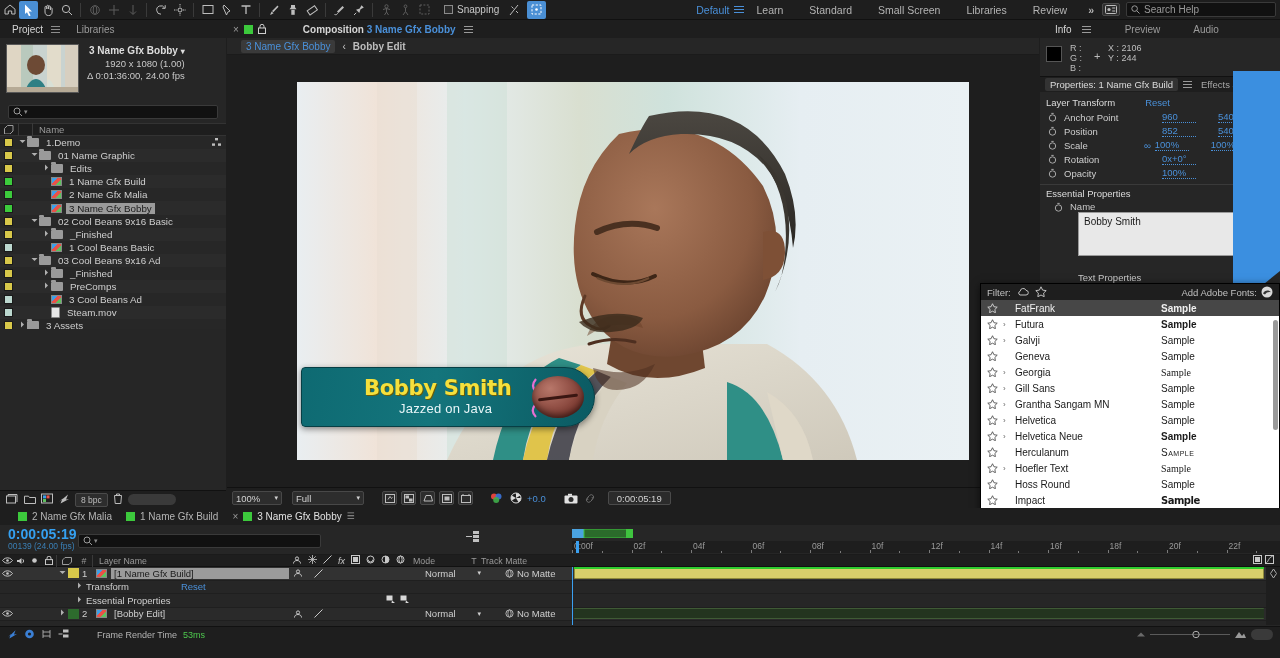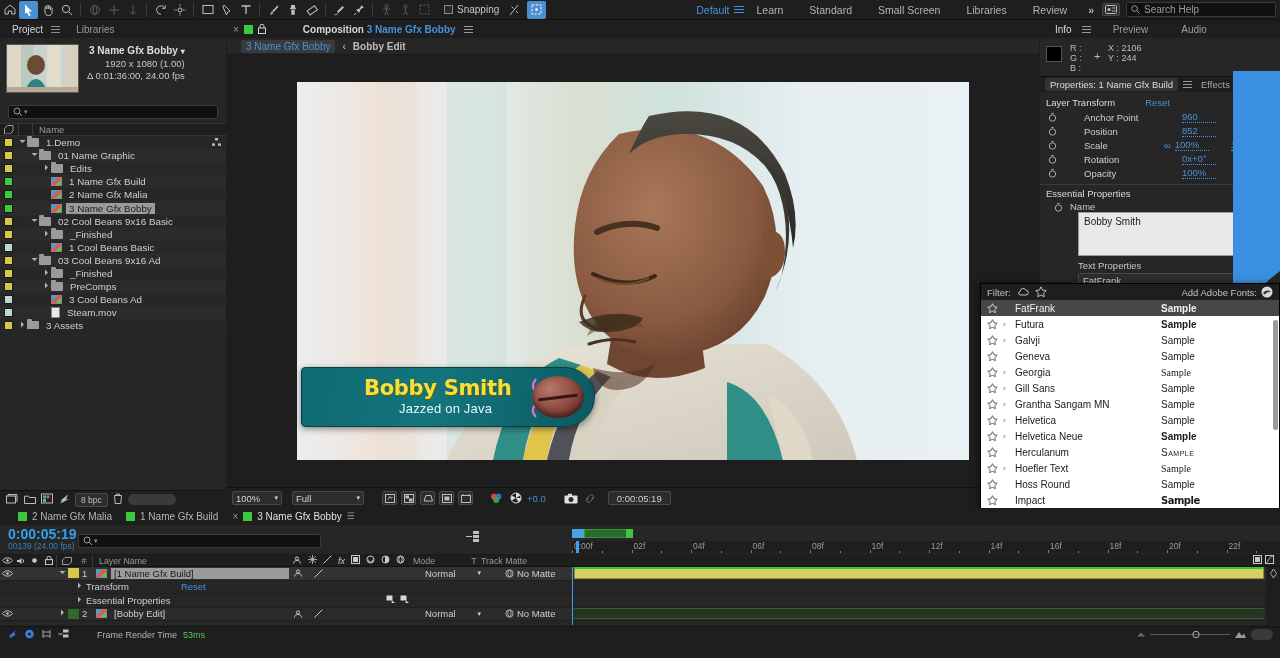--- a/index.html
+++ b/index.html
@@ -95,21 +95,21 @@
   .rgb{font-size:9px;color:#bdbdbd;line-height:9.8px;margin-left:8px;padding-top:3px;}
   .xy{font-size:9px;color:#bdbdbd;line-height:9.8px;margin-left:26px;padding-top:3px;position:relative;}
   .plusmark{position:absolute;left:-14px;top:11px;color:#bdbdbd;font-size:11px;}
   .prophdr{height:16px;background:#1e1e1e;display:flex;align-items:center;font-size:9.5px;gap:5px;padding-left:5px;border-top:1px solid #111;}
   .prophdr .t1{color:#dcdcdc;background:#333;padding:1px 5px;border-radius:2px;}
   .prophdr .t2{color:#a8a8a8;}
   .chev{margin-left:auto;padding-right:5px;color:#c8c8c8;font-size:10px;}
   .propbody{background:#262626;padding:4px 0 0 0;}
   .prow2{height:14px;display:flex;align-items:center;font-size:9.5px;color:#cfcfcf;}
   .stopw{width:24px;display:flex;justify-content:center;color:#a8a8a8;}
-  .plabel{width:80px;margin-left:20px;}
+  .plabel{width:80px;}
   .pval{color:#4a90d9;border-bottom:1px dotted #4a90d9;min-width:34px;}
   .pval2{color:#4a90d9;border-bottom:1px dotted #4a90d9;min-width:34px;margin-left:22px;}
   .sechdr{font-size:9.5px;color:#dcdcdc;padding:3px 0 2px 6px;border-top:1px solid #3a3a3a;margin-top:4px;}
   .resetlink{color:#4a90d9;margin-left:30px;}
   .nametxt{margin:0 10px 0 0;background:#e8e8e8;border:1px solid #9a9a9a;height:44px;color:#1a1a1a;font-size:10px;padding:3px 5px;}
   .tpsel{margin:2px 12px 0 38px;height:15px;background:#2d2d2d;border:1px solid #4a4a4a;border-radius:2px;display:flex;align-items:center;justify-content:space-between;padding:0 4px;font-size:9.5px;color:#d2d2d2;}
   .bluewedge{position:absolute;right:0;top:50px;width:47px;height:238px;background:#3b8fe0;clip-path:polygon(0 0,100% 0,100% 84%,0 100%);}
 
   
   #fontpanel{left:980px;top:283px;width:300px;height:277px;background:#fff;border:1px solid #000;box-shadow:0 2px 8px rgba(0,0,0,.6);}
@@ -697,21 +697,21 @@
 </div>
 
 <div id="rightcol" class="abs">
   <div class="rtabs">
     <span class="rtab active">Info</span>
     <span class="phamb">
         <i style="background:#9a9a9a"></i>
         <i style="background:#9a9a9a"></i>
         <i style="background:#9a9a9a"></i>
       </span>
-    <span class="rtab" style="margin-left:12px">Preview</span>
+    <span class="rtab" style="margin-left:24px">Preview</span>
     <span class="rtab" style="margin-left:16px">Audio</span>
   </div>
   <div class="infobody">
     <div class="cswatch"></div>
     <div class="rgb">
       <div><span>R :</span> <span></span></div>
       <div><span>G :</span> <span></span></div>
       <div><span>B :</span> <span></span></div>
     </div>
     <div class="xy">
@@ -812,21 +812,21 @@
               <rect x=".5" y=".5" width="6" height="5" fill="#d8d8d8"></rect>
               <path d="M6 5.5l3 2.5H5.5z" fill="#d8d8d8"></path>
             </svg></span>
         <span><svg width="10" height="9" viewBox="0 0 10 9">
               <rect x=".5" y=".5" width="6" height="5" fill="#d8d8d8"></rect>
               <path d="M6 5.5l3 2.5H5.5z" fill="#d8d8d8"></path>
             </svg></span>
       </span>
     </div>
     <div class="nametxt" style="margin-left:38px">Bobby Smith</div>
-    <div style="font-size:9.5px;padding:4px 0 0 38px">Text Properties</div>
+    <div style="font-size:9.5px;padding:16px 0 0 38px">Text Properties</div>
     <div class="tpsel">
       <span>FatFrank</span>
       <span style="font-size:7px">▾</span>
     </div>
   </div>
   <div class="bluewedge"></div>
 </div>
 
 <div id="fontpanel" class="abs">
   <div class="fpfilter">

